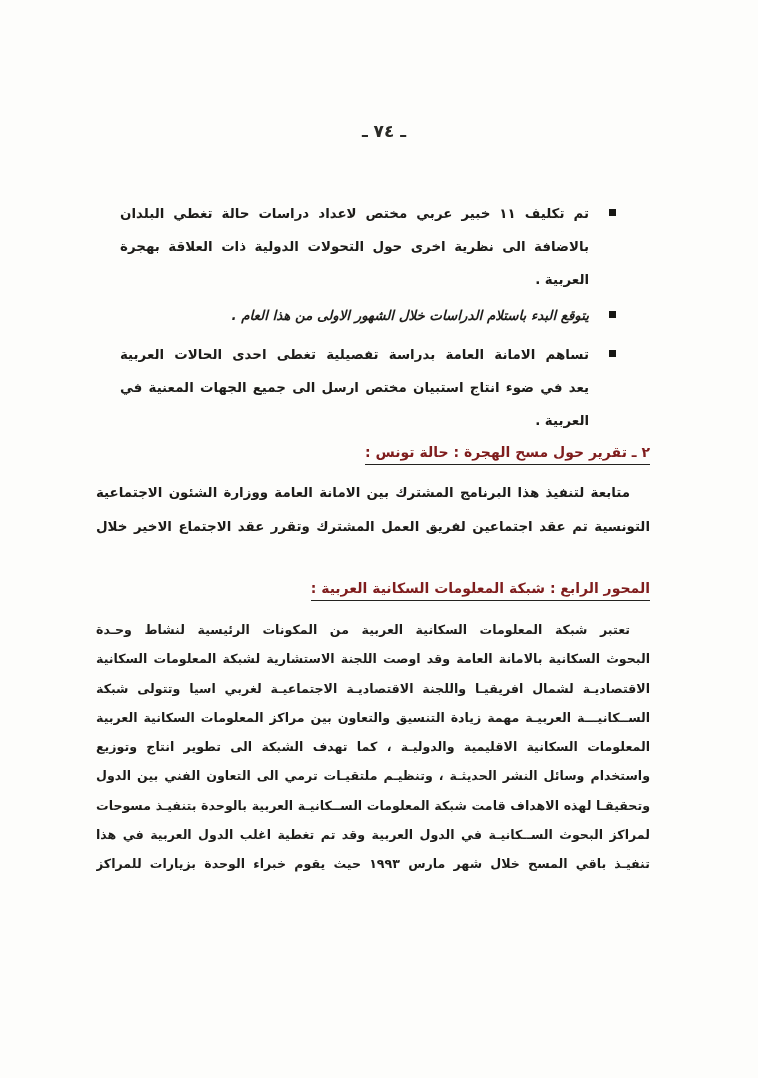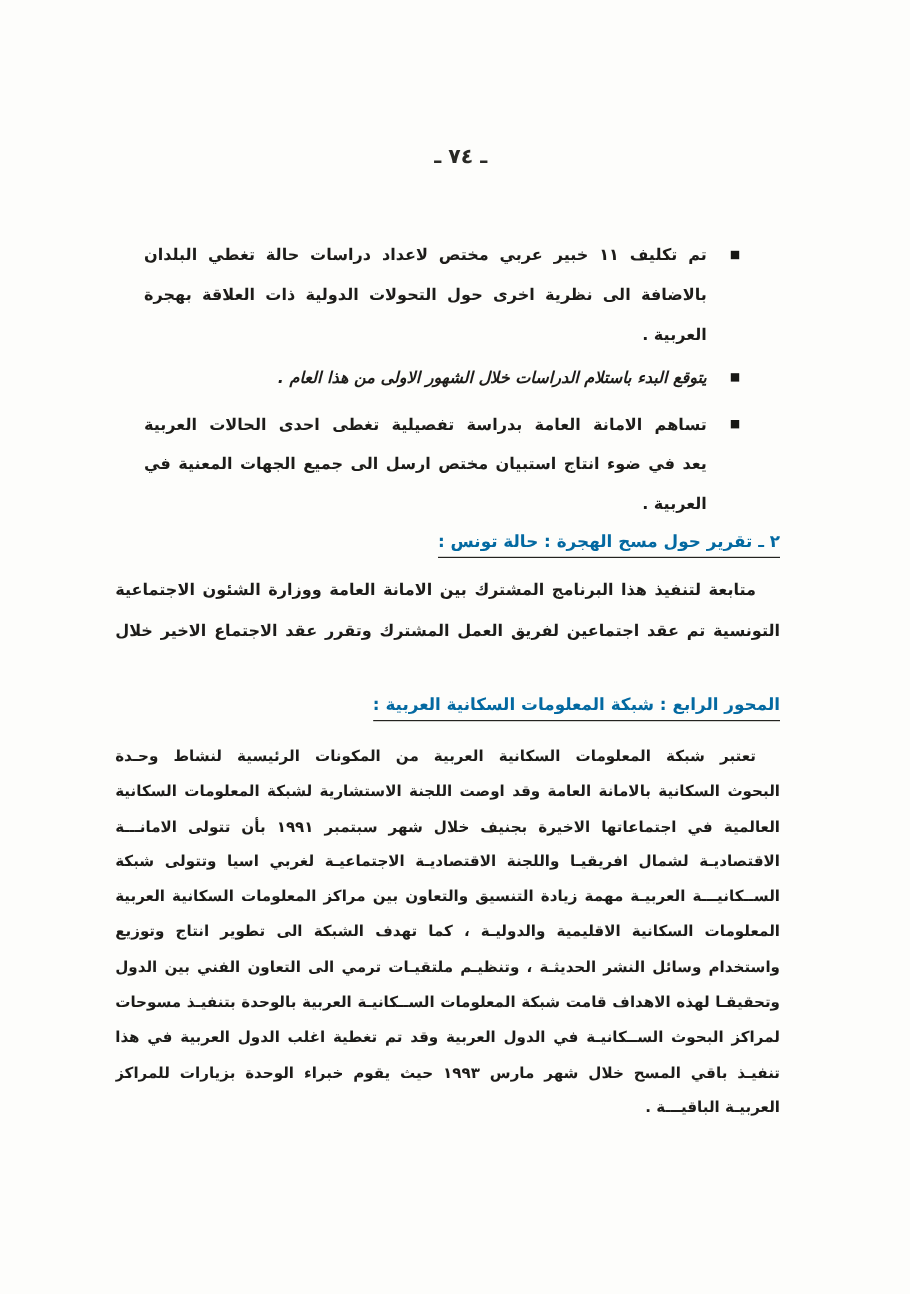--- a/index.html
+++ b/index.html
@@ -49,21 +49,21 @@
   }
   .line:last-child { text-align-last: right; }
   
   .heading {
     position: absolute;
     right: 108px;
     margin: 0;
     direction: rtl;
     font-size: 14px;
     font-weight: bold;
-    color: #0369a1;
+    color: #7f1d1d;
   }
   .heading .heading-text {
     display: inline-block;
     padding-bottom: 4px;
     border-bottom: 1.6px solid #24231f;
   }
   .h-tunisia { top: 444px; }
   .h-network { top: 580px; }
   
   .para {
@@ -116,22 +116,20 @@
     <div class="line">التونسية تم عقد اجتماعين لفريق العمل المشترك وتقرر عقد الاجتماع الاخير خلال النصـف</div>
   </div>
 
 <h2 class="heading h-network">
   <span class="heading-text">المحور الرابع : شبكة المعلومات السكانية العربية :</span>
 </h2>
 
 <div class="para para-network">
     <div class="line">تعتبر شبكة المعلومات السكانية العربية من المكونات الرئيسية لنشاط وحـدة</div>
     <div class="line">البحوث السكانية بالامانة العامة وقد اوصت اللجنة الاستشارية لشبكة المعلومات السكانية</div>
-    <div class="line">العالمية في اجتماعاتها الاخيرة بجنيف خلال شهر سبتمبر ١٩٩١ بأن تتولى الامانـــة</div>
     <div class="line">الاقتصاديـة لشمال افريقيـا واللجنة الاقتصاديـة الاجتماعيـة لغربي اسيا وتتولى شبكة المعلومـــات</div>
     <div class="line">الســكانيـــة العربيـة مهمة زيادة التنسيق والتعاون بين مراكز المعلومات السكانية العربية وشبكـــات</div>
     <div class="line">المعلومات السكانية الاقليمية والدوليـة ، كما تهدف الشبكة الى تطوير انتاج وتوزيع المعلومات السكانيـــة</div>
     <div class="line">واستخدام وسائل النشر الحديثـة ، وتنظيـم ملتقيـات ترمي الى التعاون الفني بين الدول العربيـــــة</div>
     <div class="line">وتحقيقـا لهذه الاهداف قامت شبكة المعلومات الســكانيـة العربية بالوحدة بتنفيـذ مسوحات ميدانيـــــة</div>
     <div class="line">لمراكز البحوث الســكانيـة في الدول العربية وقد تم تغطية اغلب الدول العربية في هذا المجال وســيتـــم</div>
     <div class="line">تنفيـذ باقي المسح خلال شهر مارس ١٩٩٣ حيث يقوم خبراء الوحدة بزيارات للمراكز الســكانية في الـــدول</div>
-    <div class="line">العربيـة الباقيـــة .</div>
   </div>
 
 </body></html>

